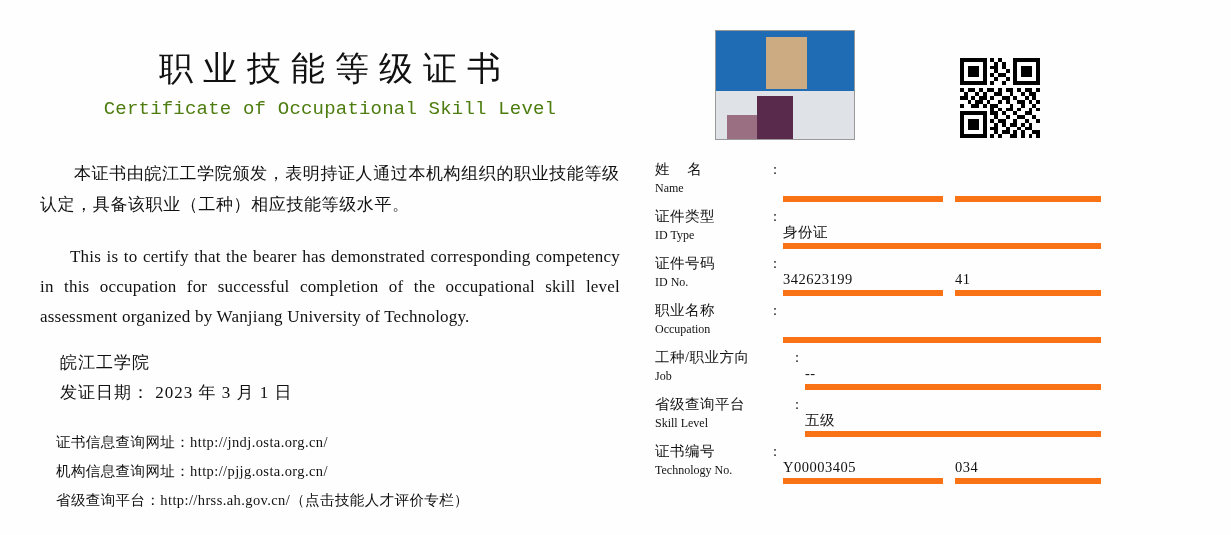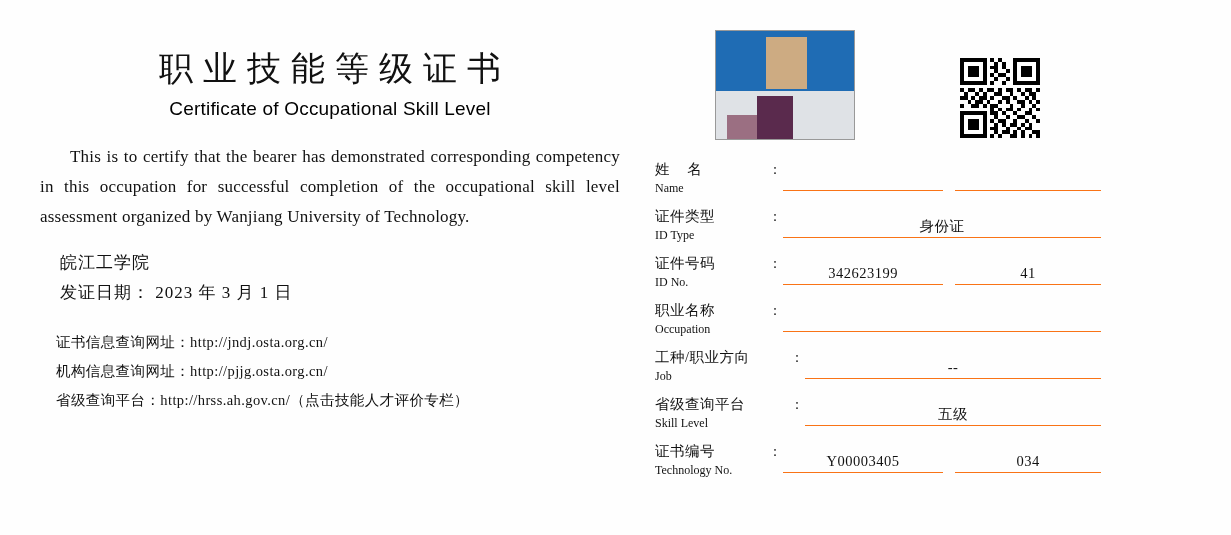--- a/index.html
+++ b/index.html
@@ -36,24 +36,24 @@
     font-family: "Liberation Serif", serif;
     font-size: 34px;
     letter-spacing: 10px;
     text-align: center;
     color: #111;
     margin: 0 0 6px 0;
     padding-left: 10px;
     font-weight: 400;
   }
   .title-en {
-    font-family: Liberation Sans, sans-serif;
+    font-family: Liberation Mono, monospace;
     font-size: 19px;
     text-align: center;
-    color: #000000;
+    color: #4d7c0f;
     margin: 0;
     letter-spacing: 0.2px;
   }
 
   .para-cn {
     margin-top: 38px;
     font-family: "Liberation Serif", serif;
     font-size: 17px;
     line-height: 31px;
     color: #111;
@@ -185,25 +185,25 @@
     position: absolute;
     left: 118px;
     top: 0;
     font-size: 14.5px;
     line-height: 19px;
     color: #111;
   }
   .field .value-line {
     position: absolute;
     left: 128px;
-    top: 8px;
+    top: 14px;
     width: 318px;
     height: 22px;
-    border-bottom: 1px solid #f97316;
-    text-align: center;
+    border-bottom: 6px solid #f97316;
+    text-align: left;
     font-size: 14.5px;
     color: #111;
     letter-spacing: 0.5px;
     line-height: 22px;
     overflow: hidden;
     white-space: nowrap;
   }
   .field.wide .labels { width: 140px; }
   .field.wide .colon { left: 140px; }
   .field.wide .value-line { left: 150px; width: 296px; }
@@ -219,20 +219,21 @@
 </style>
 </head>
 <body>
 
 <div id="certificate">
 
   <div class="left-col">
     <h1 class="title-cn">职业技能等级证书</h1>
     <div class="title-en">Certificate of Occupational Skill Level</div>
 
+    <div class="para-cn">本证书由皖江工学院颁发，表明持证人通过本机构组织的职业技能等级认定，具备该职业（工种）相应技能等级水平。</div>
 
     <div class="para-en">This is to certify that the bearer has demonstrated corresponding competency in this occupation for successful completion of the occupational skill level assessment organized by Wanjiang   University of Technology.</div>
 
     <div class="issuer">皖江工学院</div>
     <div class="issue-date">发证日期： 2023 年 3 月 1 日</div>
 
     <div class="links">
       <div class="link-row">证书信息查询网址：http://jndj.osta.org.cn/</div>
       <div class="link-row">机构信息查询网址：http://pjjg.osta.org.cn/</div>
       <div class="link-row">省级查询平台：http://hrss.ah.gov.cn/（点击技能人才评价专栏）</div>

